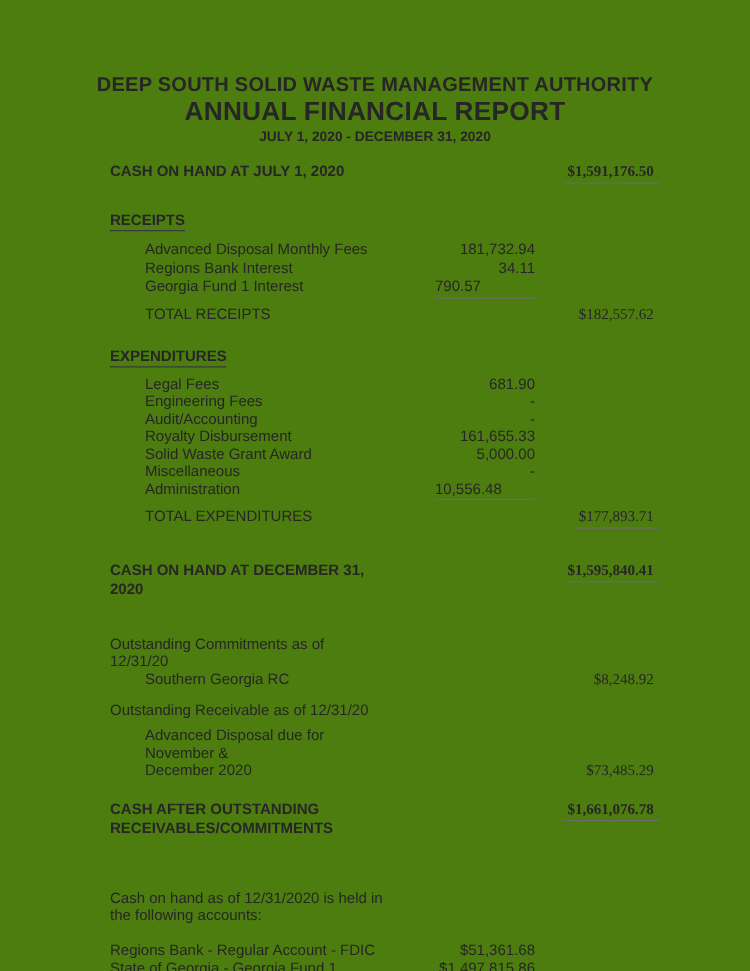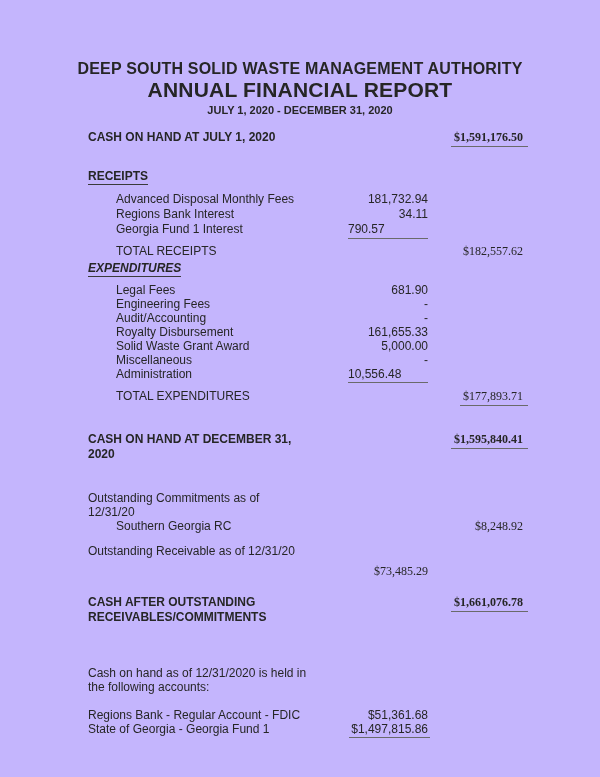--- a/index.html
+++ b/index.html
@@ -1,20 +1,20 @@
 <!DOCTYPE html>
 <html><head>
 <meta charset="utf-8">
 <style>
   * { margin:0; padding:0; box-sizing:border-box; }
   html,body { background:#ffffff; }
   .page {
     position:relative;
     width:600px; height:777px;
-    background:#c4b5fd;
+    background:#4d7c0f;
     font-family:"Liberation Sans","DejaVu Sans",sans-serif;
     color:#262626;
     overflow:hidden;
   }
   .titles { text-align:center; }
   .t1 { margin-top:58px; font-size:16px; line-height:21px; font-weight:bold; letter-spacing:.2px; }
   .t2 { font-size:21px; line-height:21px; font-weight:bold; letter-spacing:.2px; }
   .sub { margin-top:3px; font-size:11px; line-height:15px; font-weight:bold; }
   .doc { margin-left:88px; width:435px; font-size:12px; }
   .row { display:grid; grid-template-columns:1fr 120px 95px; line-height:15px; }
@@ -25,21 +25,21 @@
   .ind { padding-left:28px; }
   .sec-head { font-weight:bold; line-height:15px; }
   .sec-head > span { border-bottom:1.5px solid #3a3a3a; padding-bottom:1px; }
   .u-amt { display:inline-block; border-bottom:1.5px solid #6a6a6a; padding:0 5px 1px 3px; margin-right:-5px; }
   .rule-amt { display:inline-block; min-width:80px; text-align:left; border-bottom:1.2px solid #6a6a6a; padding-bottom:1px; }
   .u-thin { display:inline-block; border-bottom:1.2px solid #6a6a6a; padding:0 2px 1px 2px; margin-right:-2px; }
   .m-cash-july { margin-top:12px; }
   .m-receipts { margin-top:22px; }
   .m-ritems { margin-top:8px; }
   .m-total-receipts { margin-top:5px; }
-  .m-expenditures { margin-top:2px;font-style:italic; }
+  .m-expenditures { margin-top:19px; }
   .m-eitems { margin-top:7px; }
   .m-total-exp { margin-top:6px; }
   .m-cash-dec { margin-top:26px; }
   .m-out-comm { margin-top:29px; }
   .m-out-recv { margin-top:11px; }
   .m-adv-due { margin-top:6px; }
   .m-cash-after { margin-top:17px; }
   .m-accounts-intro { margin-top:41px; }
   .m-acct-rows { margin-top:14px; }
   .bottom-align { align-self:end; }
@@ -155,20 +155,24 @@
       <span class="c-mid"></span>
       <span class="c-out">$8,248.92</span>
     </div>
 
     <div class="row lh14 m-out-recv">
       <span>Outstanding Receivable as of 12/31/20</span>
       <span class="c-mid"></span>
       <span class="c-out"></span>
     </div>
     <div class="row lh14 m-adv-due">
+      <span class="ind">
+        <div>Advanced Disposal due for November &amp;</div>
+        <div>December 2020</div>
+      </span>
       <span class="c-mid"></span>
       <span class="c-out bottom-align">$73,485.29</span>
     </div>
 
     <div class="row bold m-cash-after">
       <span>CASH AFTER OUTSTANDING RECEIVABLES/COMMITMENTS</span>
       <span class="c-mid"></span>
       <span class="c-out"><span class="u-amt">$1,661,076.78</span></span>
     </div>
 

